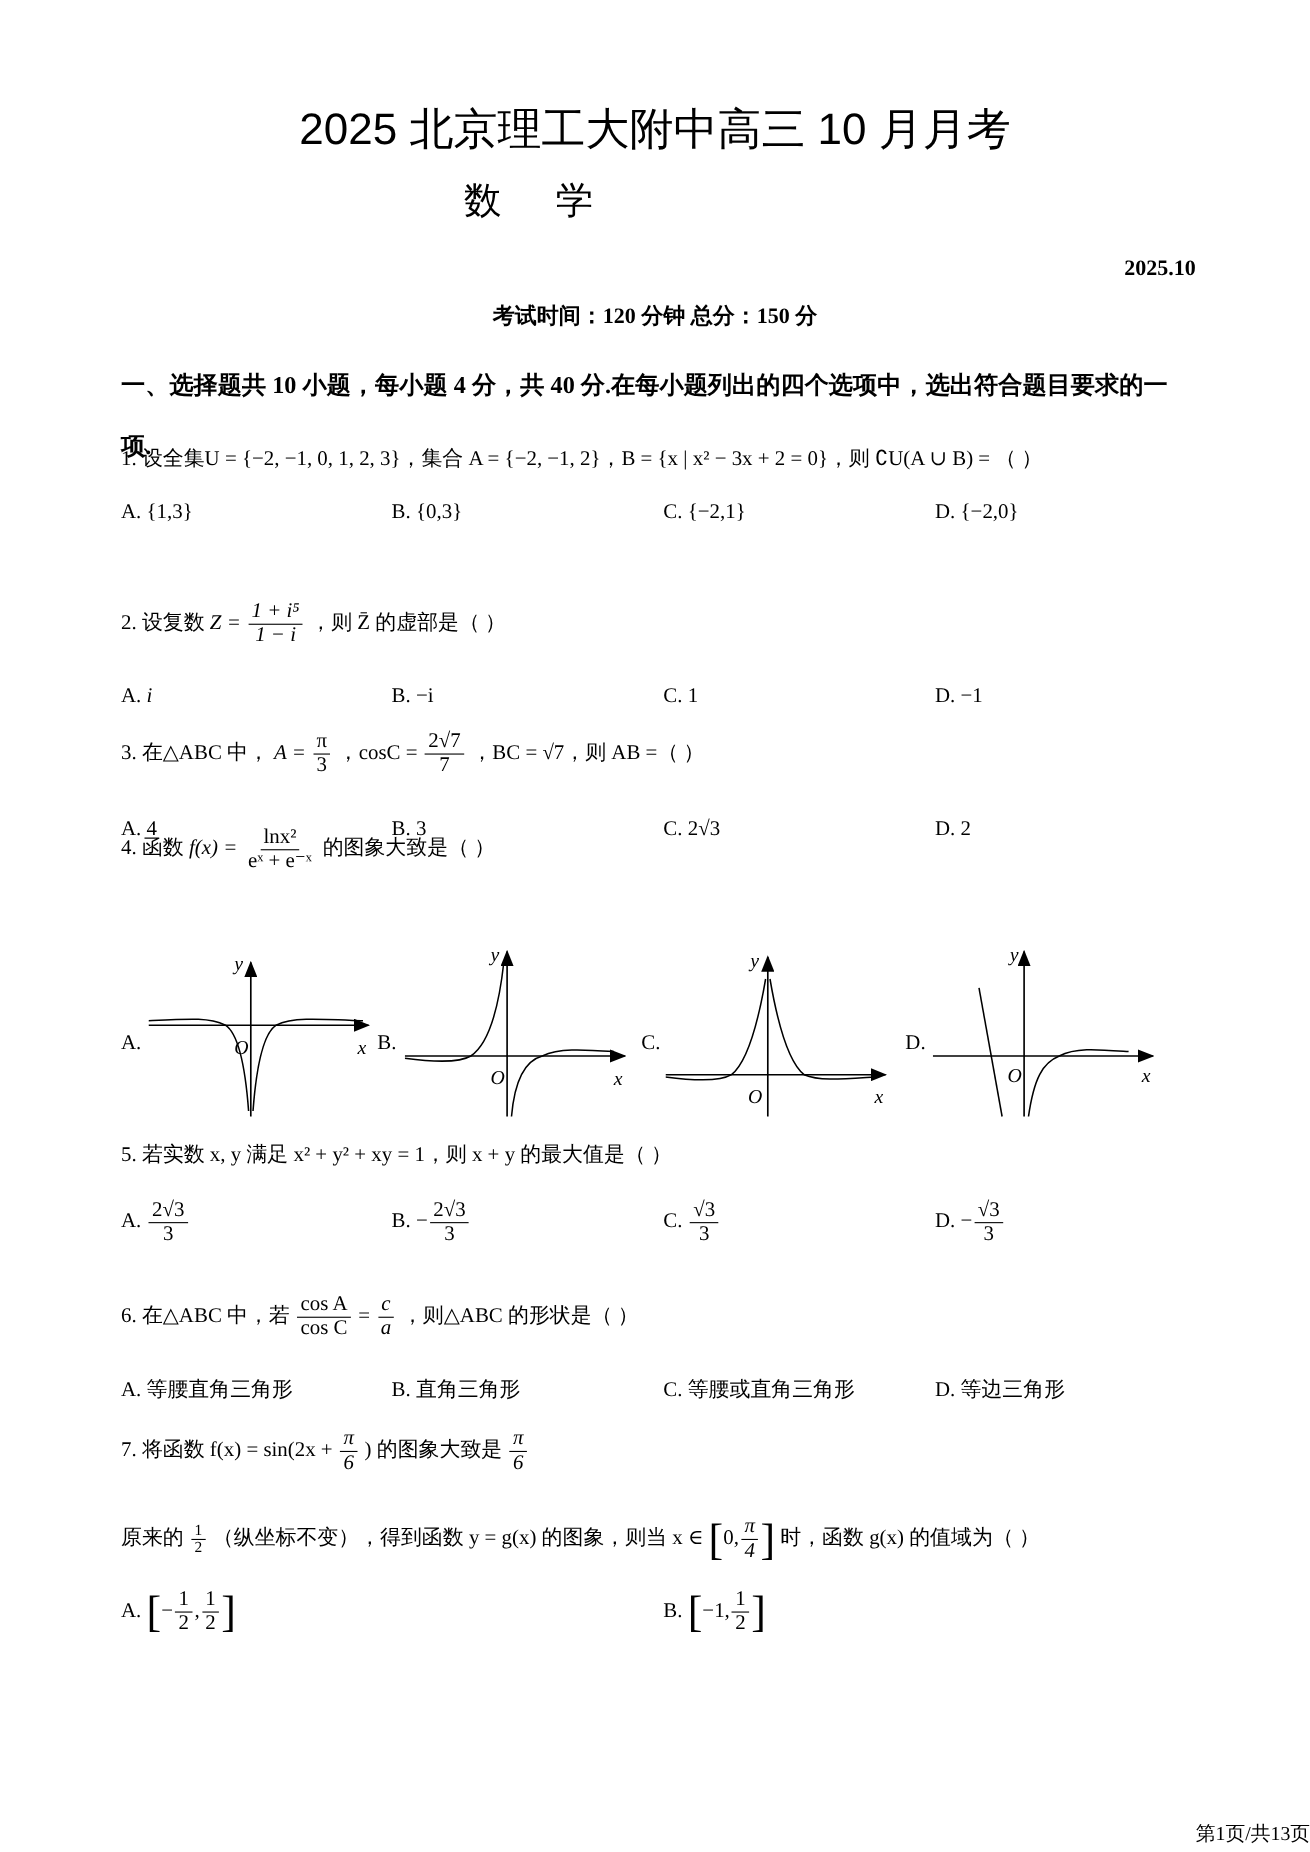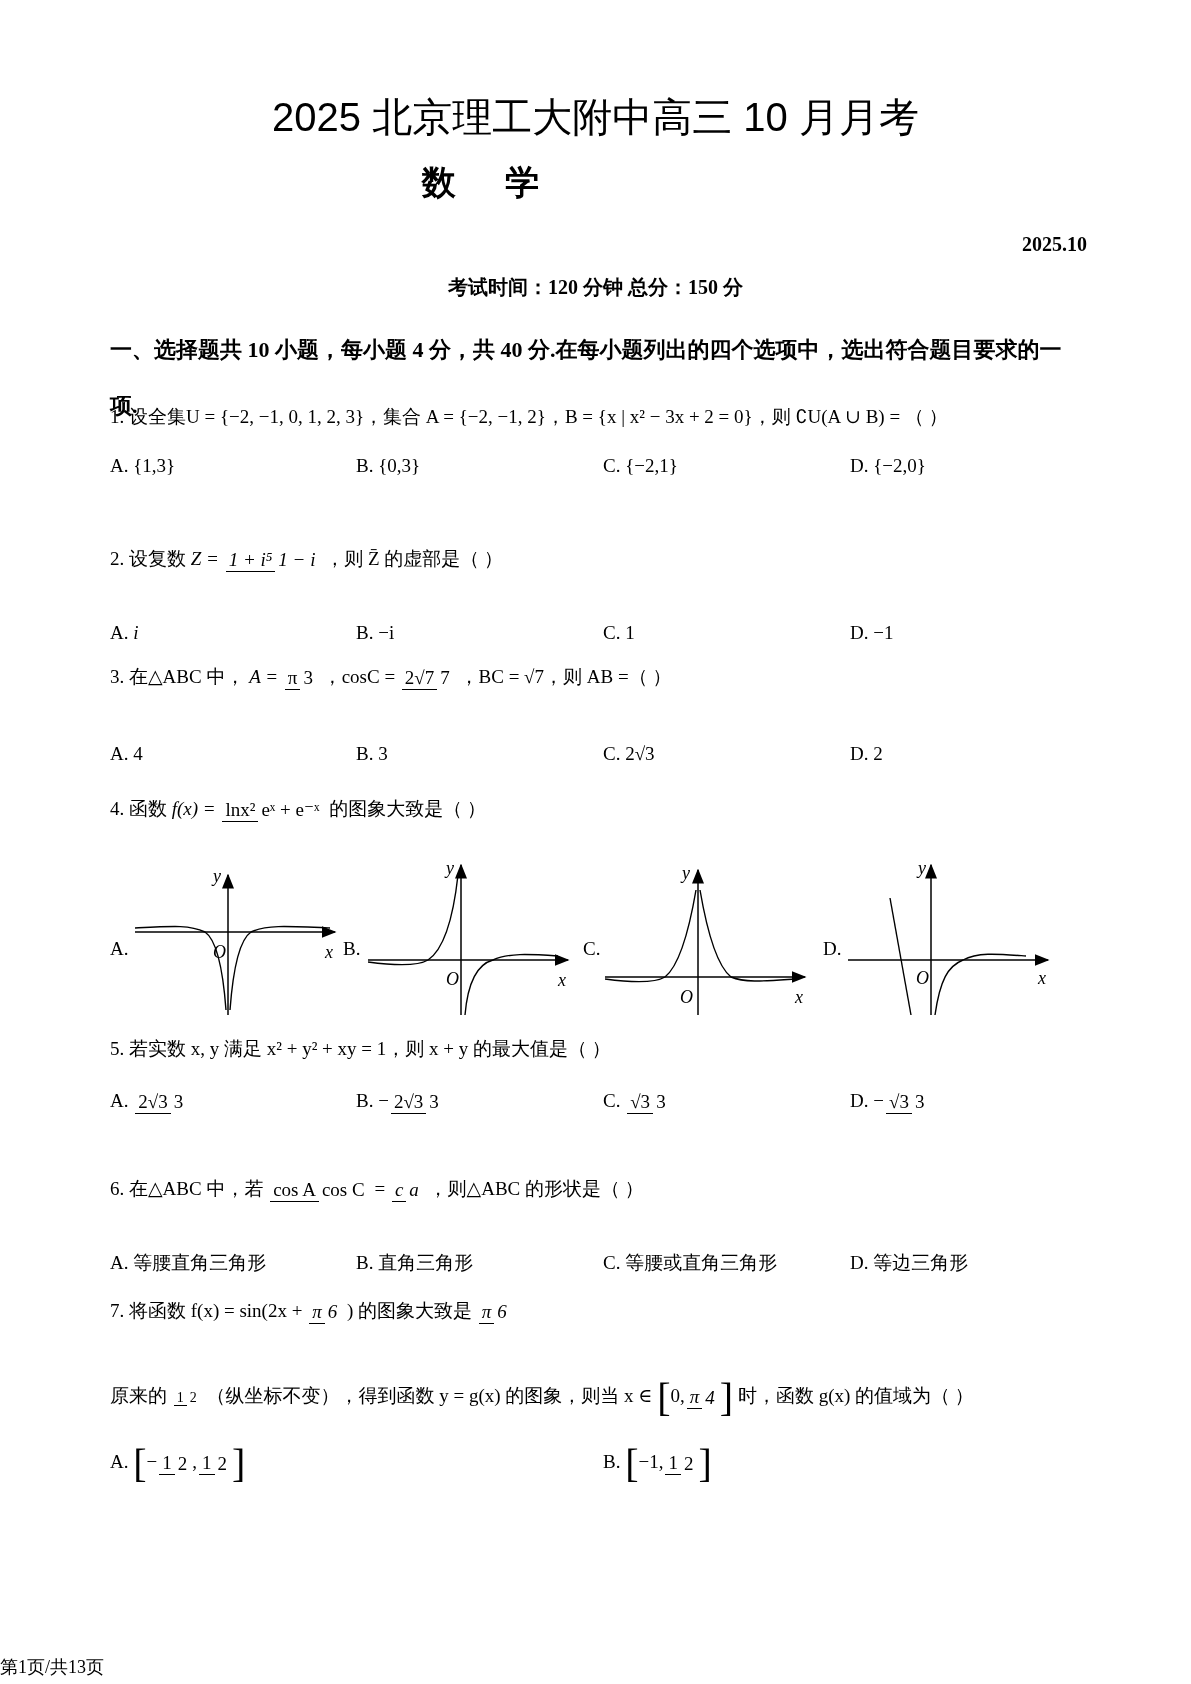--- a/index.html
+++ b/index.html
@@ -1,32 +1,32 @@
 <!DOCTYPE html>
 <html><head>
 <meta charset="utf-8">
 <style>
   html,body{margin:0;padding:0;background:#fff;}
   body{width:1191px;height:1684px;position:relative;overflow:hidden;color:#000;
        font-family:"Liberation Serif","DejaVu Serif",serif;}
   .abs{position:absolute;}
   .title{left:0;width:1191px;top:90px;text-align:center;font-family:"Liberation Sans","DejaVu Sans",sans-serif;font-size:40px;letter-spacing:0px;}
-  .subject{left:0;width:961px;top:160px;text-align:center;font-family:"Liberation Sans","DejaVu Sans",sans-serif;font-size:34px;font-weight:bold;word-spacing:40px;}
+  .subject{left:0;width:961px;top:160px;text-align:center;font-family:"Liberation Sans","DejaVu Sans",sans-serif;font-size:34px;font-weight:normal;word-spacing:40px;}
   .date{right:104px;top:233px;font-weight:bold;font-size:20px;}
   .exam-info{left:0;width:1191px;top:274px;text-align:center;font-weight:bold;font-size:20px;}
   .section{left:110px;top:322px;width:960px;font-weight:bold;font-size:22px;line-height:56px;font-family:Liberation Serif, serif;}
   .q{left:110px;font-size:19px;white-space:nowrap;}
   .opt{font-size:19px;white-space:nowrap;}
   .m{font-style:italic;}
-  .frac{display:inline-flex;flex-direction:row;align-items:center;vertical-align:middle;margin:0 2px;line-height:1.1;}
+  .frac{display:inline-flex;flex-direction:column;align-items:center;vertical-align:middle;margin:0 2px;line-height:1.1;}
   .frac .num{border-bottom:1.4px solid #000;padding:0 3px;}
   .frac .den{padding:0 3px;}
   .brk{font-size:40px;font-weight:100;vertical-align:middle;line-height:1;}
   .graph{position:absolute;}
-  .footer{left:0;width:1191px;top:1655px;text-align:left;font-size:18px;}
+  .footer{left:0;width:1191px;top:1655px;text-align:right;font-size:18px;}
 </style>
 </head>
 <body>
 
 <div class="abs title">2025 北京理工大附中高三 10 月月考</div>
 <div class="abs subject">数 学</div>
 <div class="abs date">2025.10</div>
 <div class="abs exam-info">考试时间：120 分钟 总分：150 分</div>
 <div class="abs section">一、选择题共 10 小题，每小题 4 分，共 40 分.在每小题列出的四个选项中，选出符合题目要求的一项.</div>
 
@@ -67,21 +67,21 @@
       <span class="num">2√7</span>
       <span class="den">7</span>
     </span>
   <span>，BC = √7，则 AB =（ ）</span>
 </div>
 <div class="abs opt" style="left:110px;top:743px;"><span>A.</span> <span>4</span></div>
 <div class="abs opt" style="left:356px;top:743px;"><span>B.</span> <span>3</span></div>
 <div class="abs opt" style="left:603px;top:743px;"><span>C.</span> <span>2√3</span></div>
 <div class="abs opt" style="left:850px;top:743px;"><span>D.</span> <span>2</span></div>
 
-<div class="abs q" style="top:796px;text-align:center;">
+<div class="abs q" style="top:751px;text-align:center;">
   <span>4.</span>
   <span>函数</span>
   <span class="m">f(x) =</span>
   <span class="frac">
       <span class="num">lnx²</span>
       <span class="den">eˣ + e⁻ˣ</span>
     </span>
   <span>的图象大致是（ ）</span>
 </div>
 

